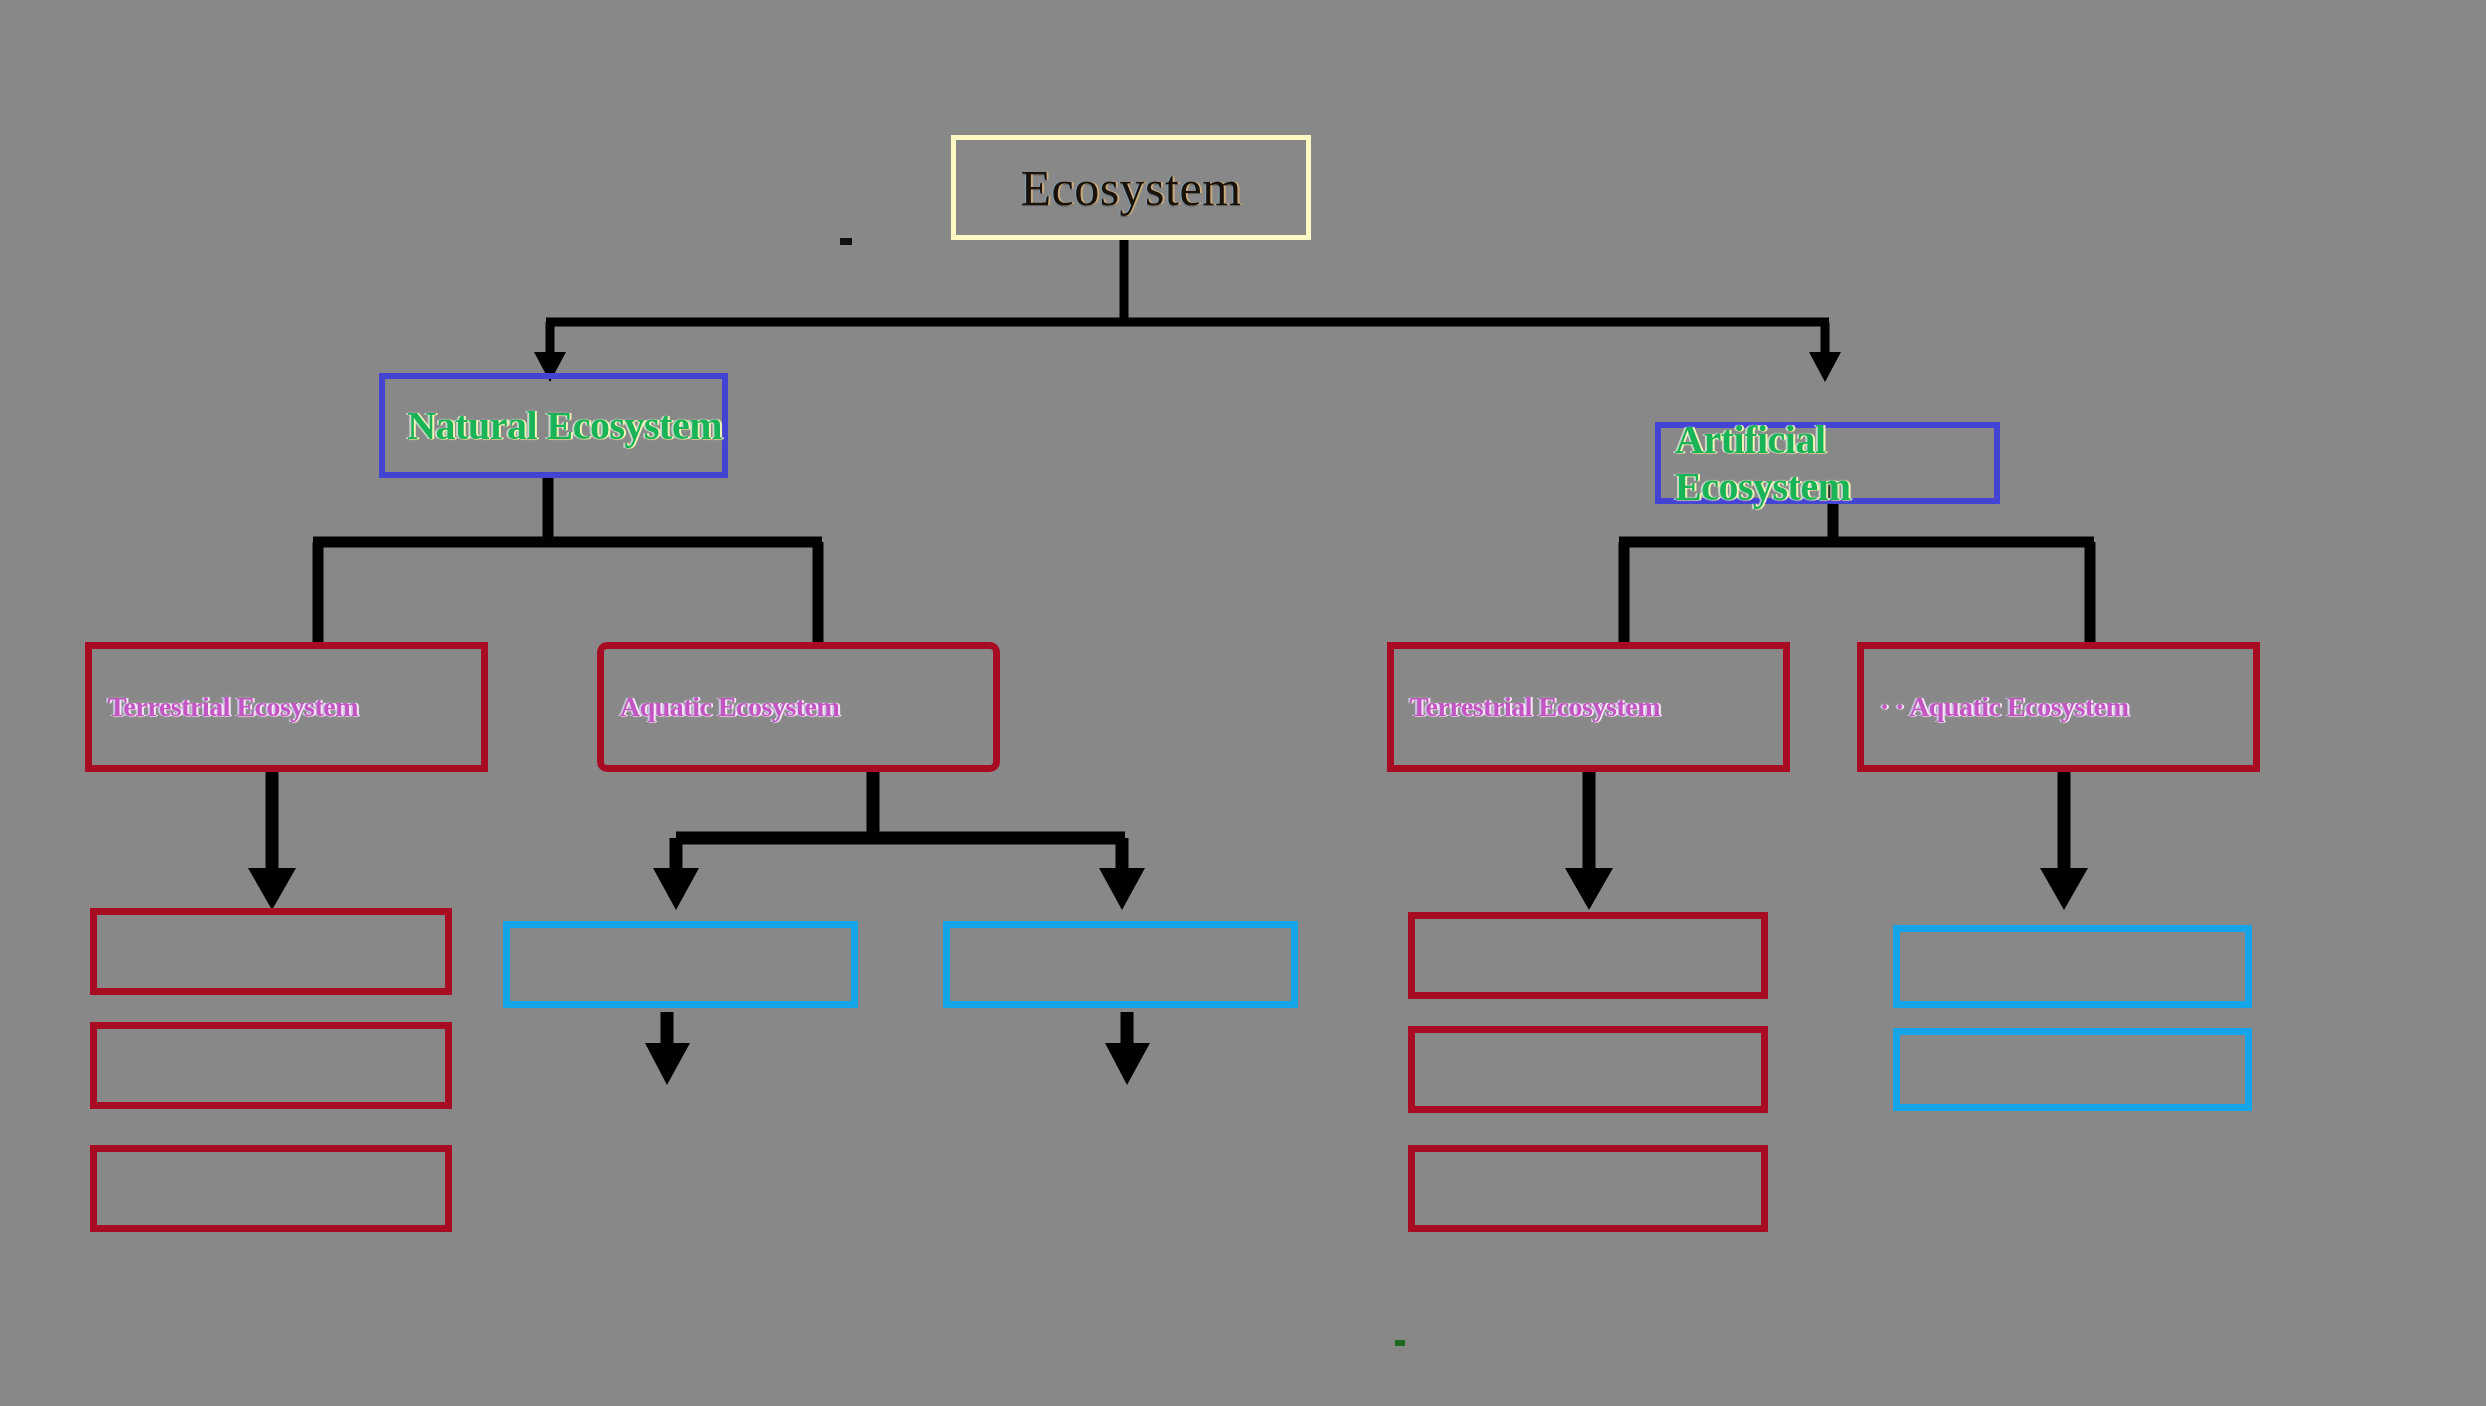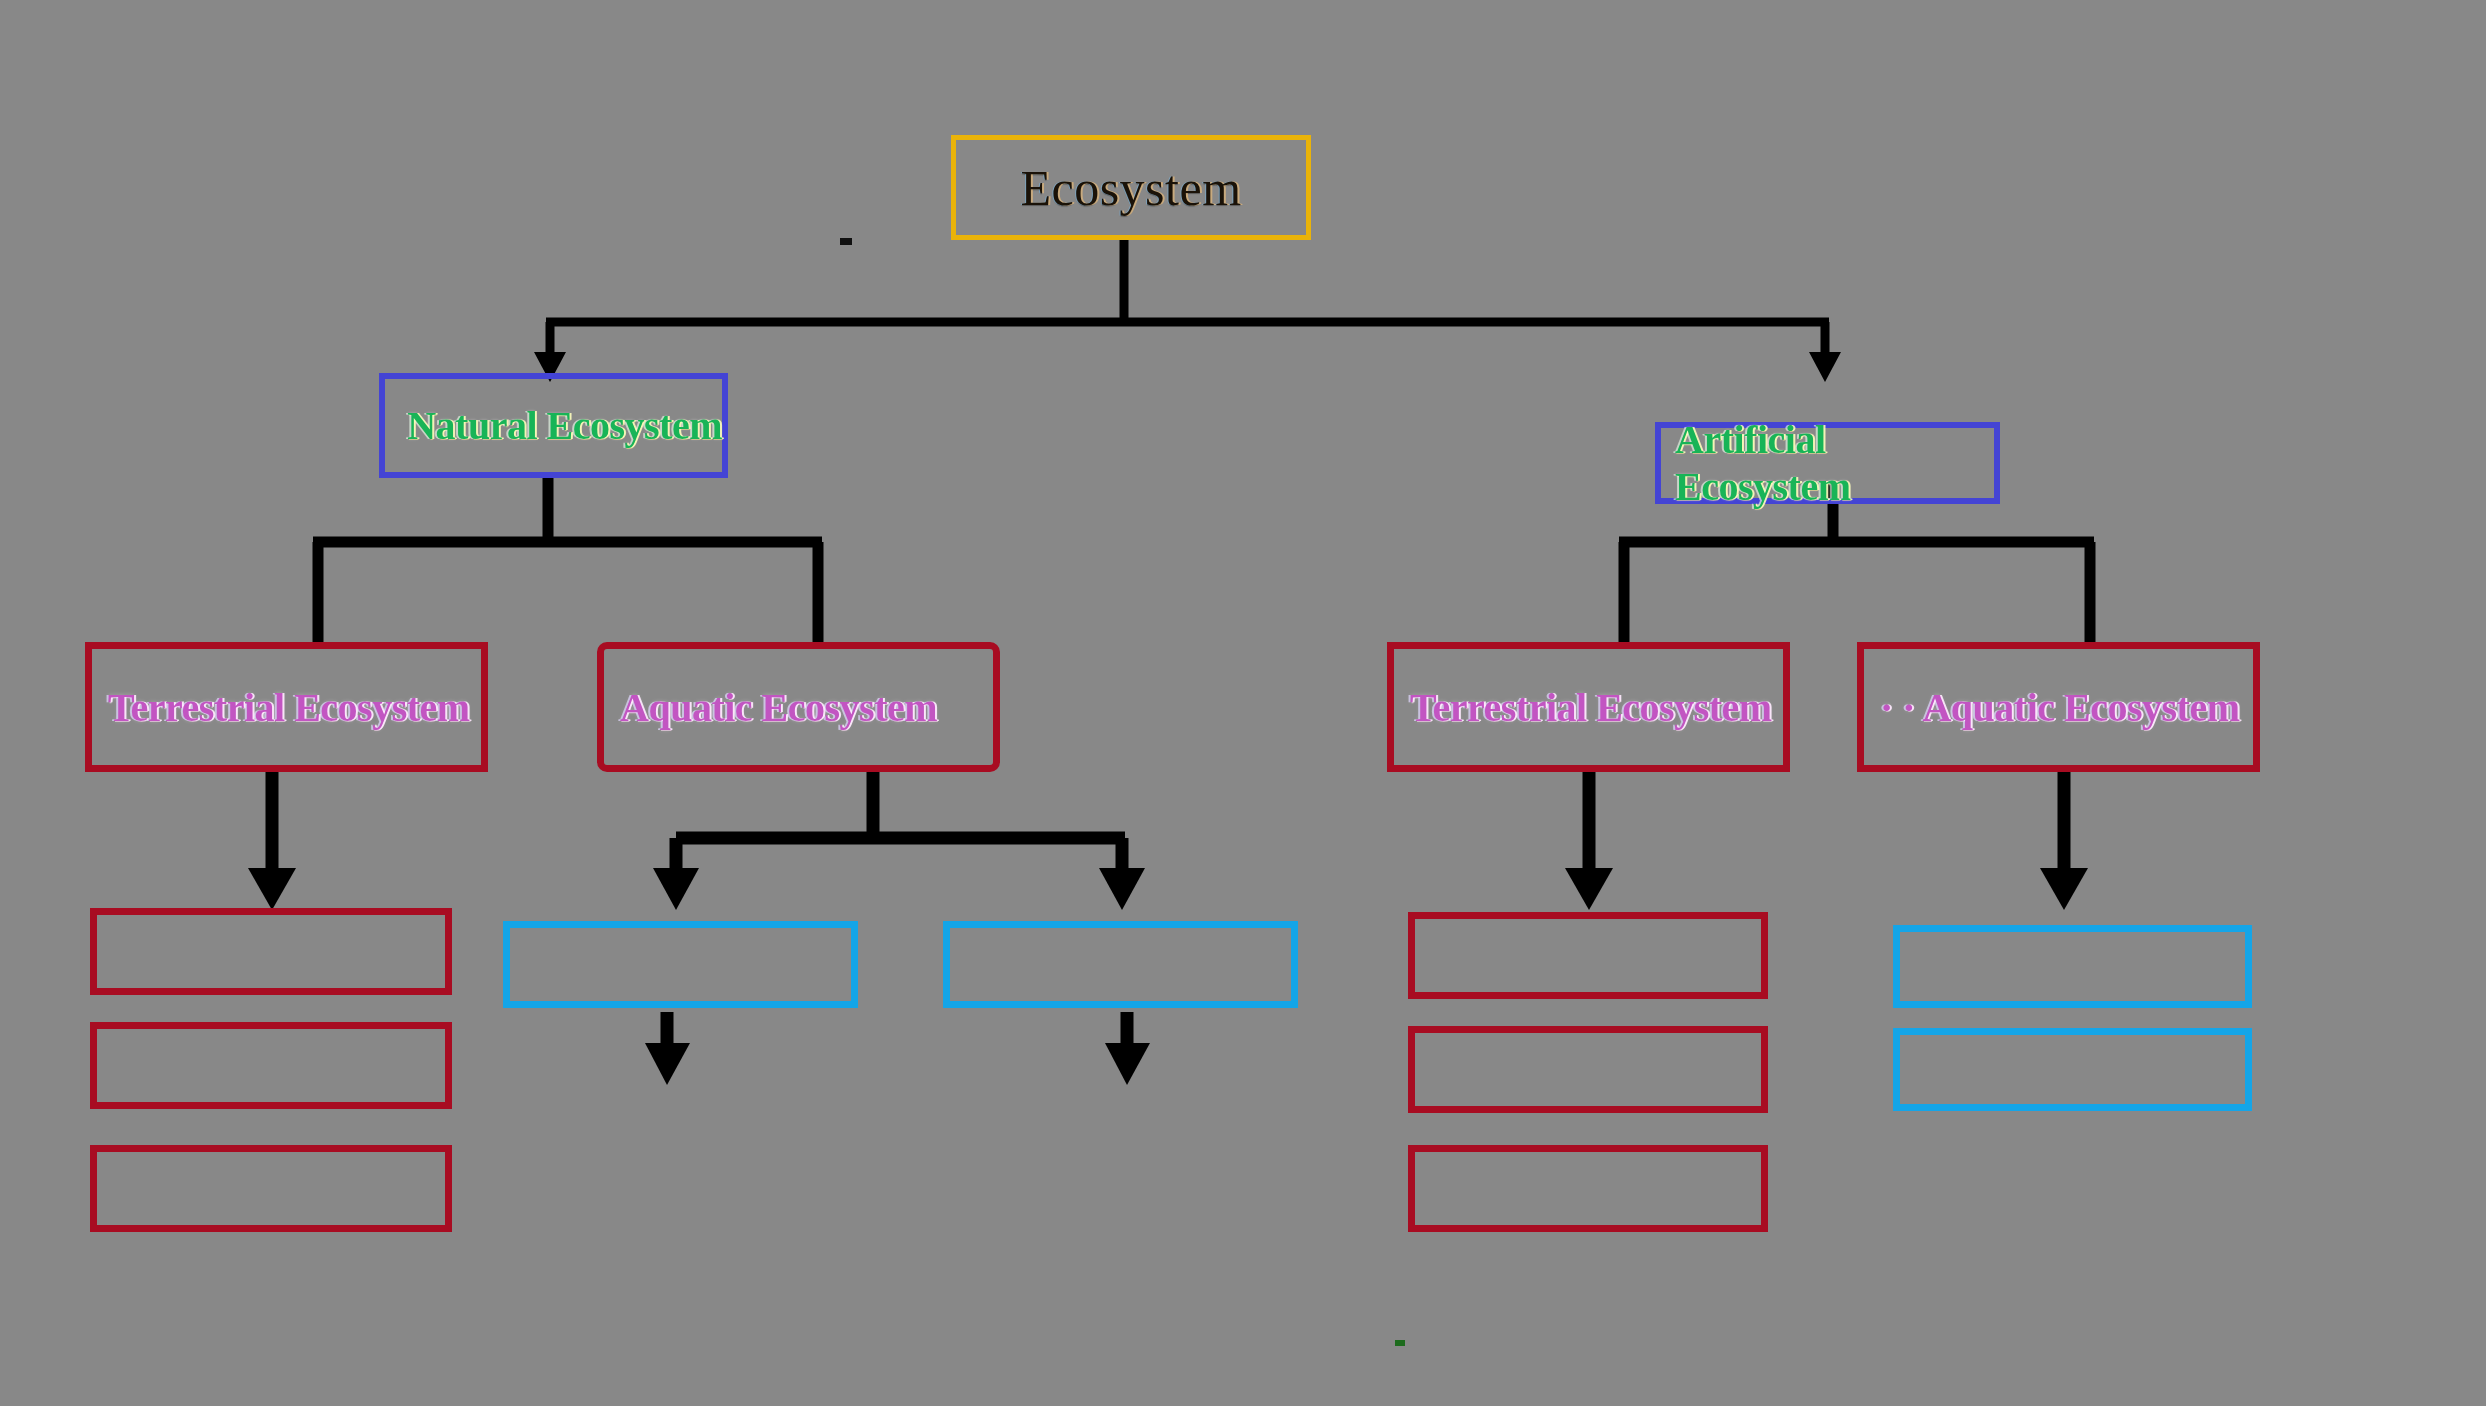--- a/index.html
+++ b/index.html
@@ -28,21 +28,21 @@
   }
   .node {
     position: absolute;
     box-sizing: border-box;
     display: flex;
     align-items: center;
     background: transparent;
   }
   
   .node-root {
-    border: 5px solid #eab308;
+    border: 5px solid #fef9c3;
     justify-content: center;
   }
   .node-root .label {
     font-family: "Liberation Serif", "DejaVu Serif", serif;
     font-size: 50px;
     font-weight: normal;
     color: #1a1208;
     letter-spacing: 0.5px;
     text-shadow: 2px 0 0 rgba(255,200,120,0.55),
                  -1px 0 0 rgba(120,200,255,0.45),
@@ -66,21 +66,21 @@
                  0 0 3px rgba(255,255,255,0.35);
   }
   
   .node-l3 {
     border: 7px solid #a80c22;
     justify-content: flex-start;
     padding-left: 16px;
   }
   .node-l3 .label {
     font-family: "Liberation Serif", "DejaVu Serif", serif;
-    font-size: 40px;
+    font-size: 28px;
     font-weight: bold;
     color: #c255c2;
     letter-spacing: -0.5px;
     text-shadow: 2px 0 0 rgba(255,235,255,0.9),
                  -2px 0 0 rgba(225,215,255,0.7),
                  1px 1px 0 rgba(255,215,245,0.6),
                  0 0 4px rgba(255,255,255,0.3);
   }
   
   .node-leaf-red {

